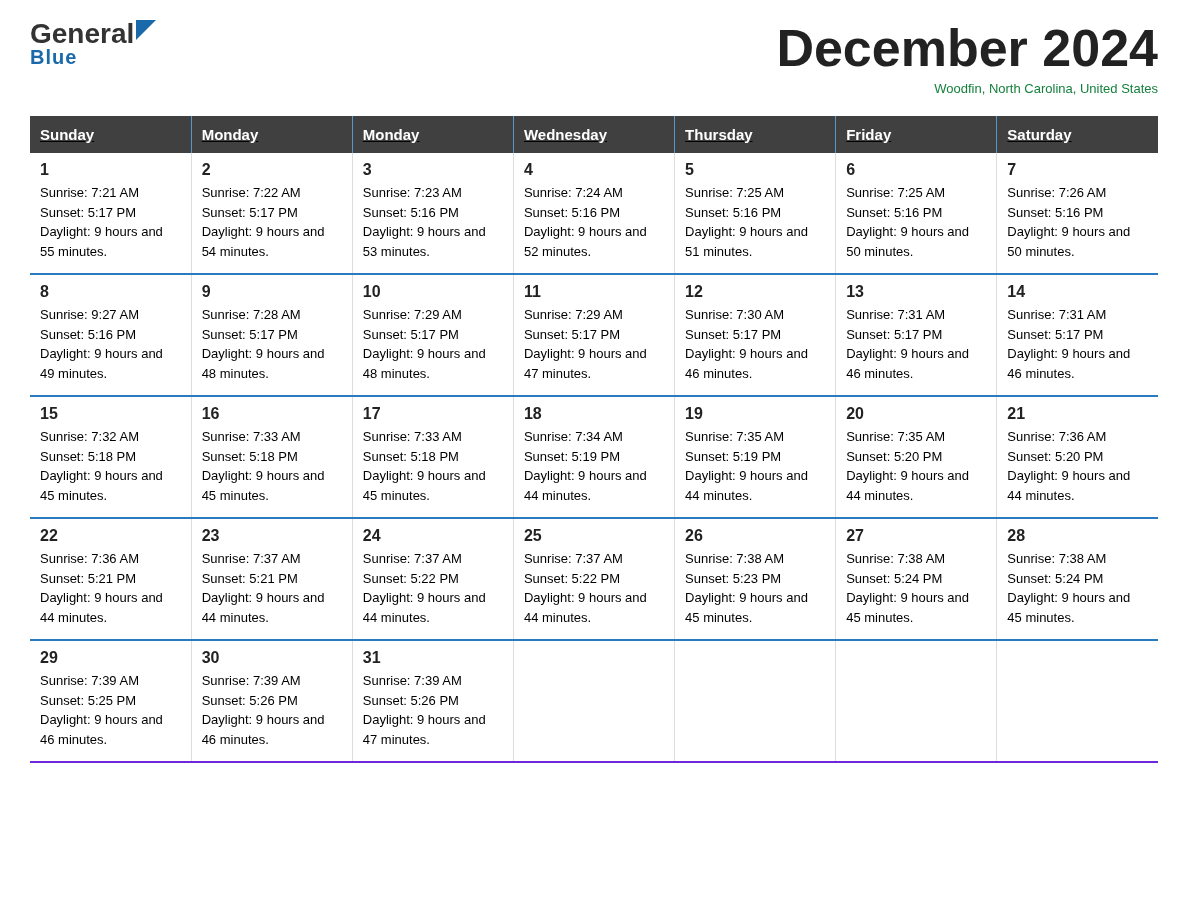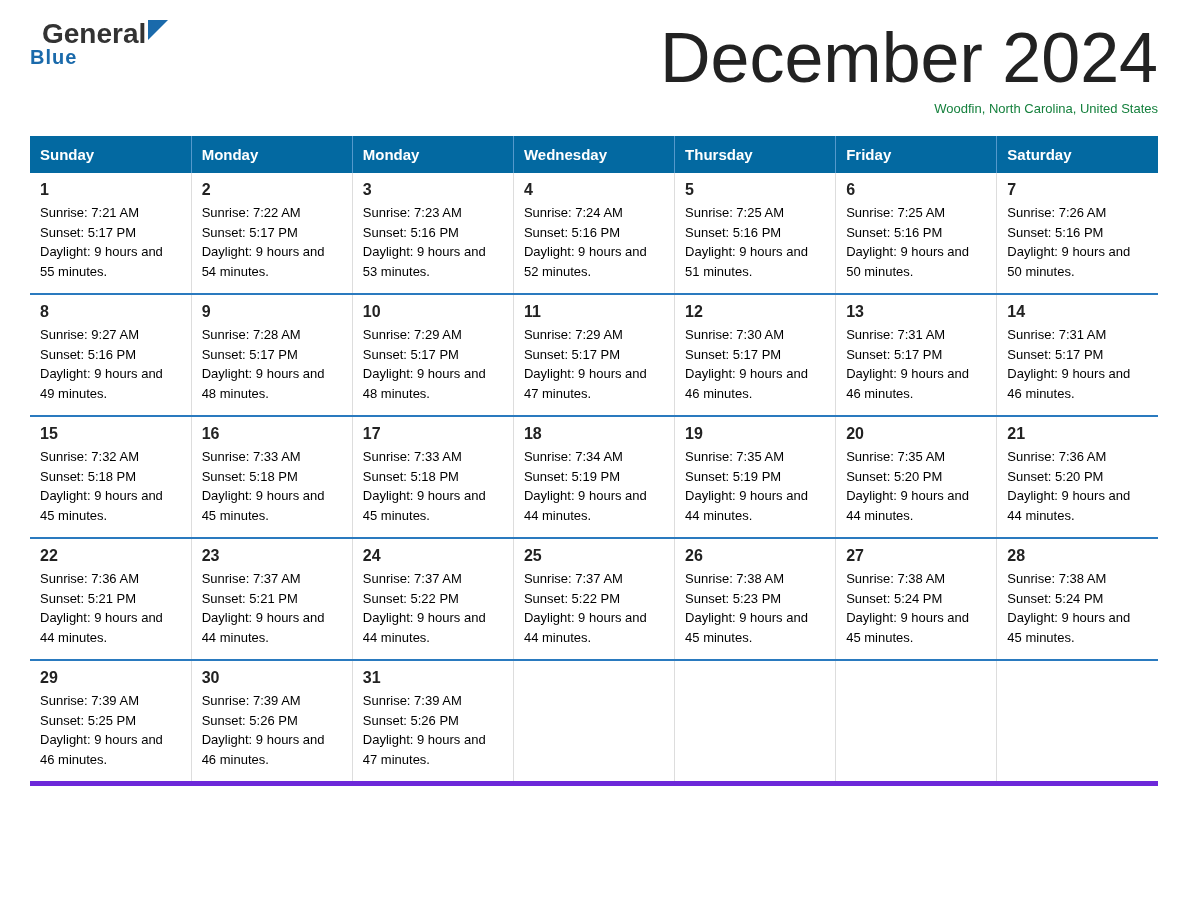--- a/index.html
+++ b/index.html
@@ -19,50 +19,50 @@
     .logo {
       display: flex;
       flex-direction: column;
       align-items: flex-start;
     }
     .logo-text {
       font-size: 28px;
       font-weight: bold;
       color: #333;
       line-height: 1;
-      margin-left: 12px;
     }
     .logo-blue-line {
       color: #1a6aab;
       font-size: 20px;
       font-weight: bold;
       margin-top: -2px;
       letter-spacing: 1px;
     }
     .title-block {
       text-align: right;
     }
     .month-title {
-      font-size: 70px;
-      font-weight: normal;
+      font-size: 52px;
+      font-weight: bold;
       color: #222;
       line-height: 1.1;
     }
     .location {
       font-size: 13px;
       color: #15803d;
       margin-top: 4px;
     }
     table {
       width: 100%;
       border-collapse: collapse;
       table-layout: fixed;
     }
     thead tr {
-      background-color: #0369a1;
+      background-color: #404040;
+      text-decoration: underline;
     }
     thead th {
       color: #fff;
       font-size: 15px;
       font-weight: bold;
       padding: 10px 10px;
       text-align: left;
       border-right: 1px solid #5599cc;
     }
     thead th:last-child {
@@ -88,21 +88,21 @@
       font-weight: bold;
       margin-bottom: 4px;
       display: block;
     }
     .day-info {
       font-size: 13px;
       line-height: 1.5;
       color: #000000;
     }
     tbody tr:last-child {
-      border-bottom: 5px solid #6d28d9;
+      border-bottom: 2px solid #6d28d9;
     }
     .empty-cell {
       background: #fff;
     }
   </style>
 </head>
 <body>
 
 <div class="header">
   <div class="logo">

